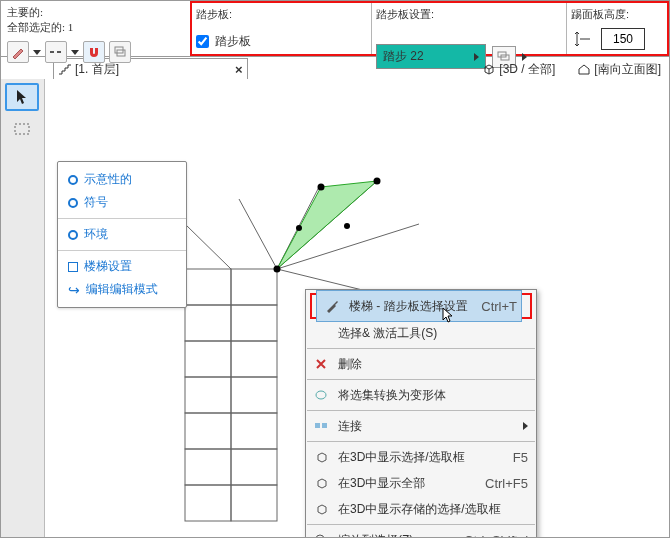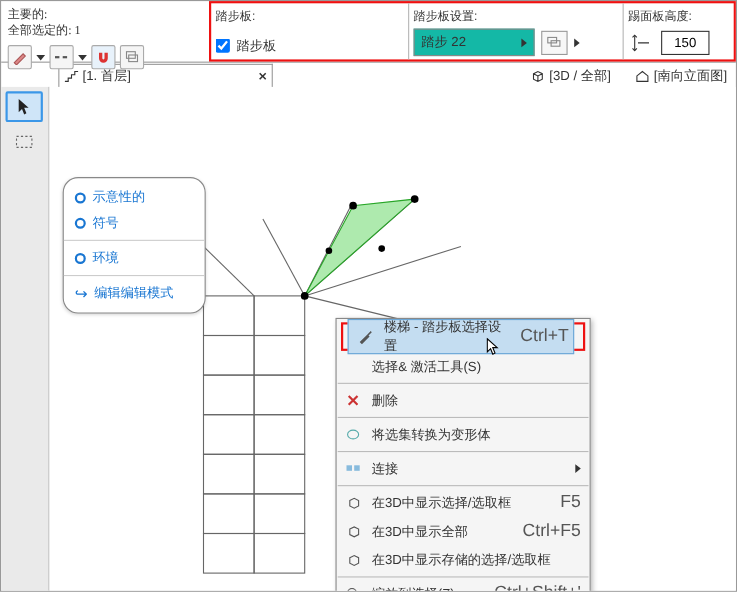--- a/index.html
+++ b/index.html
@@ -12,21 +12,21 @@
 .topbar-left .icongroup { display: flex; align-items: center; gap: 2px; }
 .topbar-left .iconbtn { width: 22px; height: 22px; border: 1px solid #aaa; border-radius: 2px; display: flex; align-items: center; justify-content: center; background: #f5f5f5; position: relative; }
 .topbar-left .iconbtn.magnet { background: #e8f2fb; }
 .topbar-left .tri { width:0;height:0;border-left:4px solid transparent;border-right:4px solid transparent;border-top:5px solid #333;margin-left:2px;}
 
 .topbar-red { border: 2px solid #e11; flex: 1; display: flex; }
 .sec { border-right: 1px solid #b5b5b5; padding: 4px 4px; display: flex; flex-direction: column; justify-content: space-between; }
 .sec-title { font-size: 11px; color: #333; margin-bottom: 4px; }
 .sec-row { display: flex; align-items: center; gap: 6px; }
 .sec1 { width: 180px; }
-.sec2 { flex: 1; }
+.sec2 { flex: 1; gap: 18px; }
 .sec3 { width: 100px; border-right: none; }
 .dropdown { border: 1px solid #888; padding: 3px 6px; width: 110px; display: flex; align-items: center; justify-content: space-between; background: #14b8a6; }
 .chev { width:0;height:0;border-top:4px solid transparent;border-bottom:4px solid transparent;border-left:5px solid #333;}
 .iconbox { width: 24px; height: 22px; border: 1px solid #999; display:flex;align-items:center;justify-content:center;background:#f7f7f7; }
 .numinput { border: 1px solid #333; width: 44px; height: 22px; text-align: center; font-size: 12px; }
 input[type=checkbox]{ width:13px;height:13px; }
 
 .tabbar { display: flex; align-items: center; height: 22px; padding: 2px 4px 0 52px; gap: 6px; font-size: 12px; }
 .tab { display: flex; align-items: center; gap: 3px; padding: 2px 4px; }
 .tab.active { border: 1px solid #999; border-bottom: 1px solid #fff; background: #fff; }
@@ -34,32 +34,32 @@
 .tabbar .spacer { flex: 1; }
 .tabbar .right { display: flex; gap: 14px; }
 
 .main { position: relative; height: calc(538px - 56px - 22px - 2px); }
 .lefttools { width: 44px; position: absolute; left: 0; top: 0; bottom: 0; background: #eaeaea; border-right: 1px solid #bbb; padding: 4px; display: flex; flex-direction: column; gap: 4px; }
 .lefttools .tool { width: 34px; height: 28px; border: 1px solid transparent; display:flex;align-items:center;justify-content:center; }
 .lefttools .tool.arrow-active { background: #cfe5f8; border: 2px solid #3b97e8; border-radius:2px; }
 
 .canvas { position: absolute; left: 44px; right: 0; top: 0; bottom: 0; background: #fff; overflow: hidden; }
 
-.floatpanel { position: absolute; left: 56px; top: 82px; width: 130px; background: #fff; border: 1px solid #888; border-radius: 14px; box-shadow: 0 1px 3px rgba(0,0,0,0.15); padding: 6px 0; font-size: 12px; }
+.floatpanel { position: absolute; left: 56px; top: 82px; width: 130px; background: #fff; border: 1px solid #888; border-radius: 2px; box-shadow: 0 1px 3px rgba(0,0,0,0.15); padding: 6px 0; font-size: 12px; }
 .floatpanel .item { display: flex; align-items: center; gap: 6px; padding: 3px 10px; color: #1976d2; cursor: default; }
 .floatpanel hr { border: none; border-top: 1px solid #ccc; margin: 4px 0; }
 .floatpanel .bullet { width:10px;height:10px;border:2px solid #1976d2;border-radius:50%; }
 .floatpanel .sq { width:10px;height:10px;border:1px solid #1976d2; }
 .floatpanel .arr { color:#1976d2;font-size:14px; }
 
 .ctxmenu { position: absolute; left: 304px; top: 210px; width: 232px; background: #f5f5f5; border: 1px solid #888; box-shadow: 2px 2px 5px rgba(0,0,0,0.3); font-size: 12px; padding: 2px 0; }
 .ctxmenu .mi { display: flex; align-items: center; height: 26px; padding: 0 8px 0 4px; gap: 6px; }
 .ctxmenu .mi .iconarea { width: 22px; height: 20px; display:flex;align-items:center;justify-content:center; }
 .ctxmenu .mi .label { flex: 1; }
-.ctxmenu .mi .shortcut { color: #555; font-size: 16px; }
+.ctxmenu .mi .shortcut { color: #555; font-size: 13px; }
 .ctxmenu .mi.highlight { border:2px solid #e11; margin: 1px 4px; }
 .ctxmenu .mi.highlight .inner { background: #c4ddf1; border: 1px solid #6aa6d6; width:100%; height:32px; display:flex;align-items:center;padding:0 4px; gap:6px; }
 .ctxmenu hr { border: none; border-top: 1px solid #bbb; margin: 2px 1px; }
 
 .stair-svg { position: absolute; left: 44px; top: 0; }
 .green-poly { fill: rgba(120,220,120,0.6); stroke: #28a628; stroke-width: 1; }
 .handle { fill: #000; }
 .cursor { position:absolute; left: 441px; top: 228px; width: 12px; height: 16px; pointer-events:none; }
 </style>
 </head>
@@ -220,20 +220,24 @@
         <span class="bullet"></span>
         <span>符号</span>
       </div>
     <hr>
     <div class="item">
         <span class="bullet"></span>
         <span>环境</span>
       </div>
     <hr>
     <div class="item">
+        <span class="sq"></span>
+        <span>楼梯设置</span>
+      </div>
+    <div class="item">
         <span class="arr">↪</span>
         <span>编辑编辑模式</span>
       </div>
   </div>
 
   <div class="ctxmenu">
     <div class="mi highlight">
       <div class="inner">
         <span class="iconarea">
             <svg width="14" height="14">

